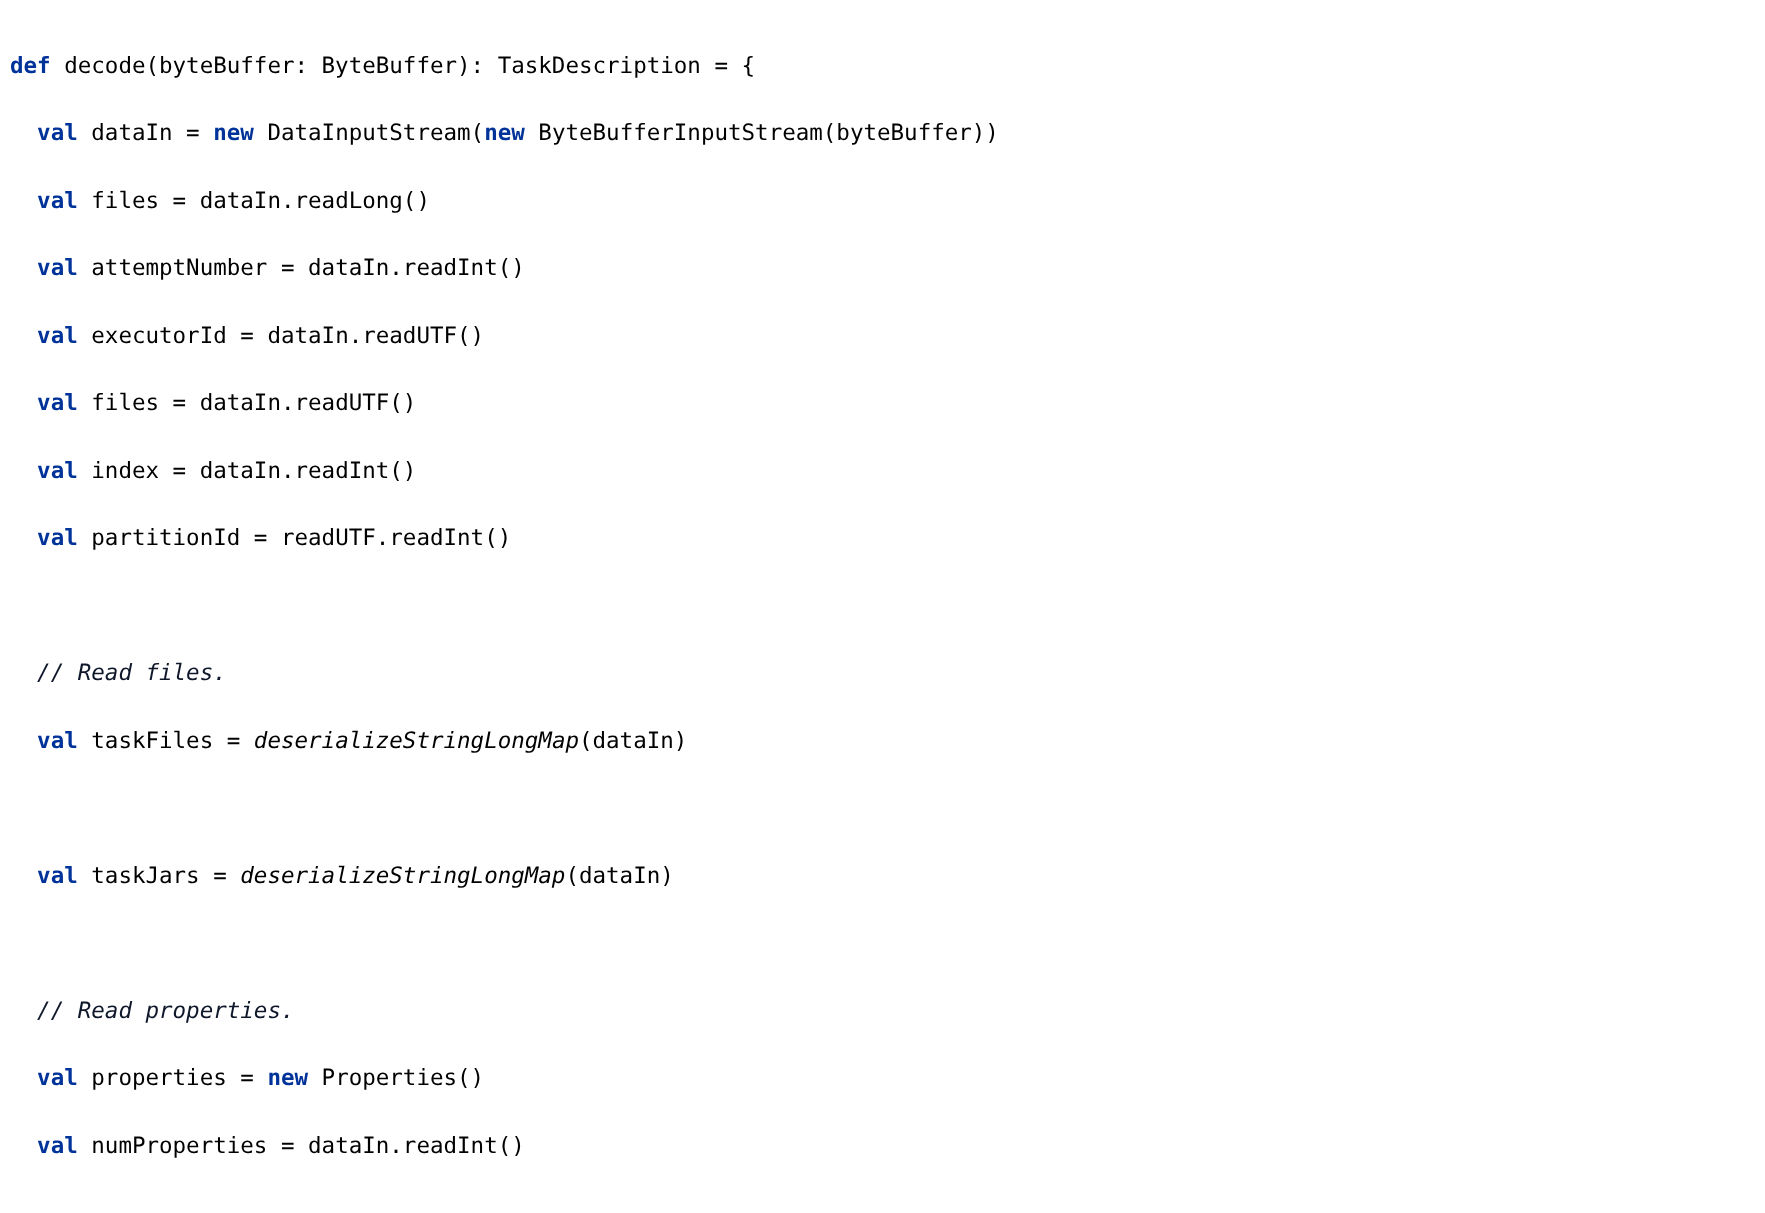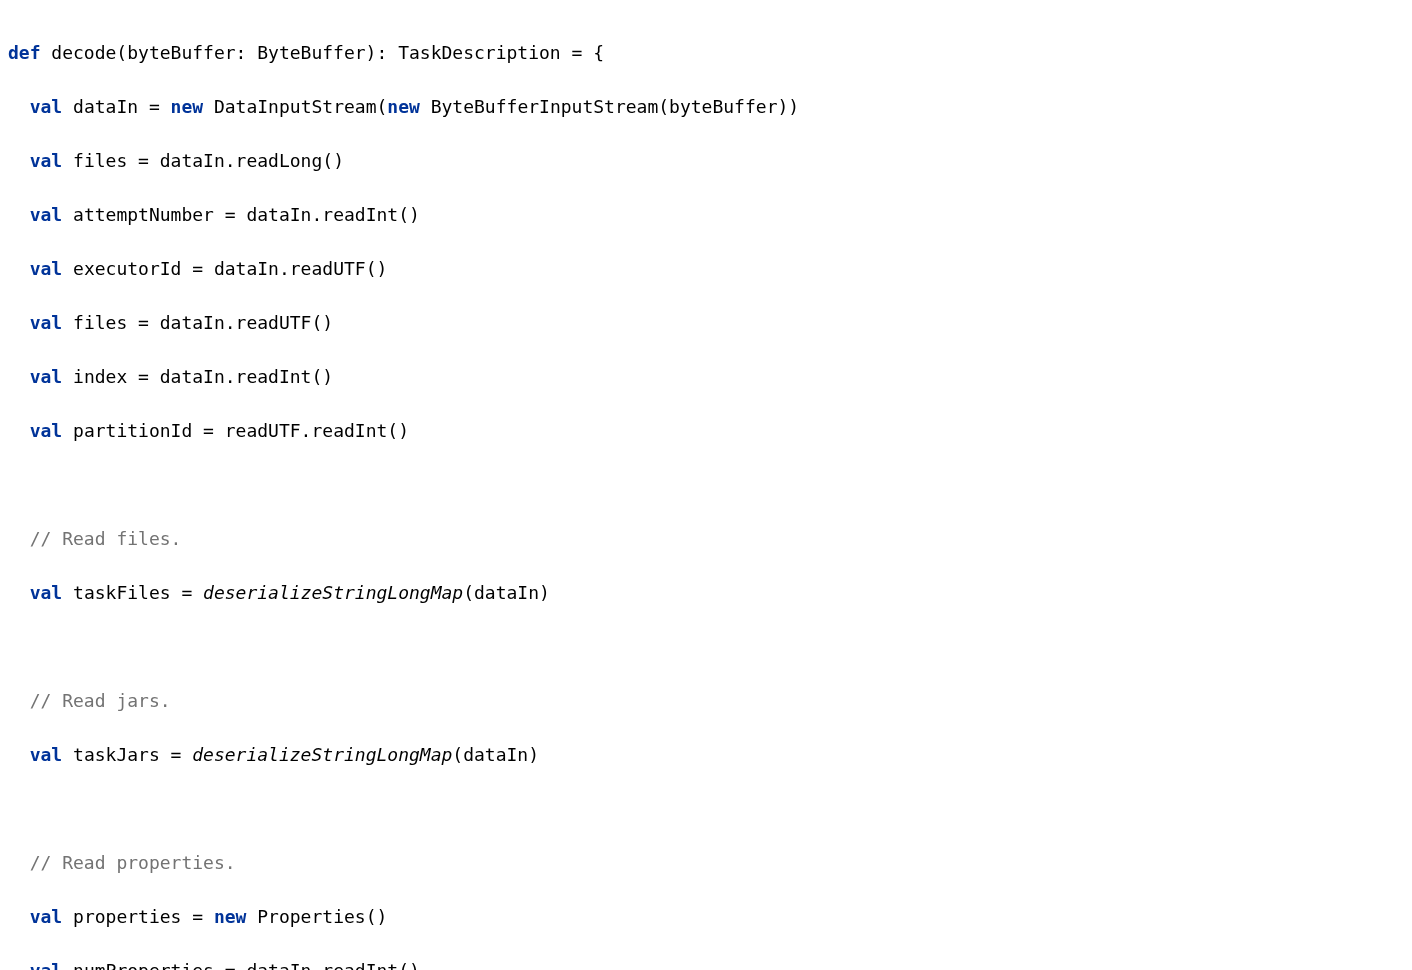--- a/index.html
+++ b/index.html
@@ -16,21 +16,22 @@
       color: #000000;
     }
     .code-container {
       white-space: pre;
     }
     .keyword {
       color: #003399;
       font-weight: bold;
     }
     .comment {
-      color: #737373;
+      color: #0f172a;
+      font-style: italic;
       text-align: right;
     }
     .italic-call {
       font-style: italic;
       margin-top: 36px;
     }
     .line {
       position: relative;
     }
   </style>
@@ -43,21 +44,20 @@
 <div class="line">  <span class="keyword">val</span><span> files = dataIn.readLong()</span></div>
 <div class="line">  <span class="keyword">val</span><span> attemptNumber = dataIn.readInt()</span></div>
 <div class="line">  <span class="keyword">val</span><span> executorId = dataIn.readUTF()</span></div>
 <div class="line">  <span class="keyword">val</span><span> files = dataIn.readUTF()</span></div>
 <div class="line">  <span class="keyword">val</span><span> index = dataIn.readInt()</span></div>
 <div class="line">  <span class="keyword">val</span><span> partitionId = readUTF.readInt()</span></div>
 <div class="line"> </div>
 <div class="line">  <span class="comment">// Read files.</span></div>
 <div class="line">  <span class="keyword">val</span><span> taskFiles = </span><span class="italic-call">deserializeStringLongMap</span><span>(dataIn)</span></div>
 <div class="line"> </div>
-<div class="line">  <span class="comment">// Read jars.</span></div>
 <div class="line">  <span class="keyword">val</span><span> taskJars = </span><span class="italic-call">deserializeStringLongMap</span><span>(dataIn)</span></div>
 <div class="line"> </div>
 <div class="line">  <span class="comment">// Read properties.</span></div>
 <div class="line">  <span class="keyword">val</span><span> properties = </span><span class="keyword">new</span><span> Properties()</span></div>
 <div class="line">  <span class="keyword">val</span><span> numProperties = dataIn.readInt()</span></div>
 
 
 
 
 

